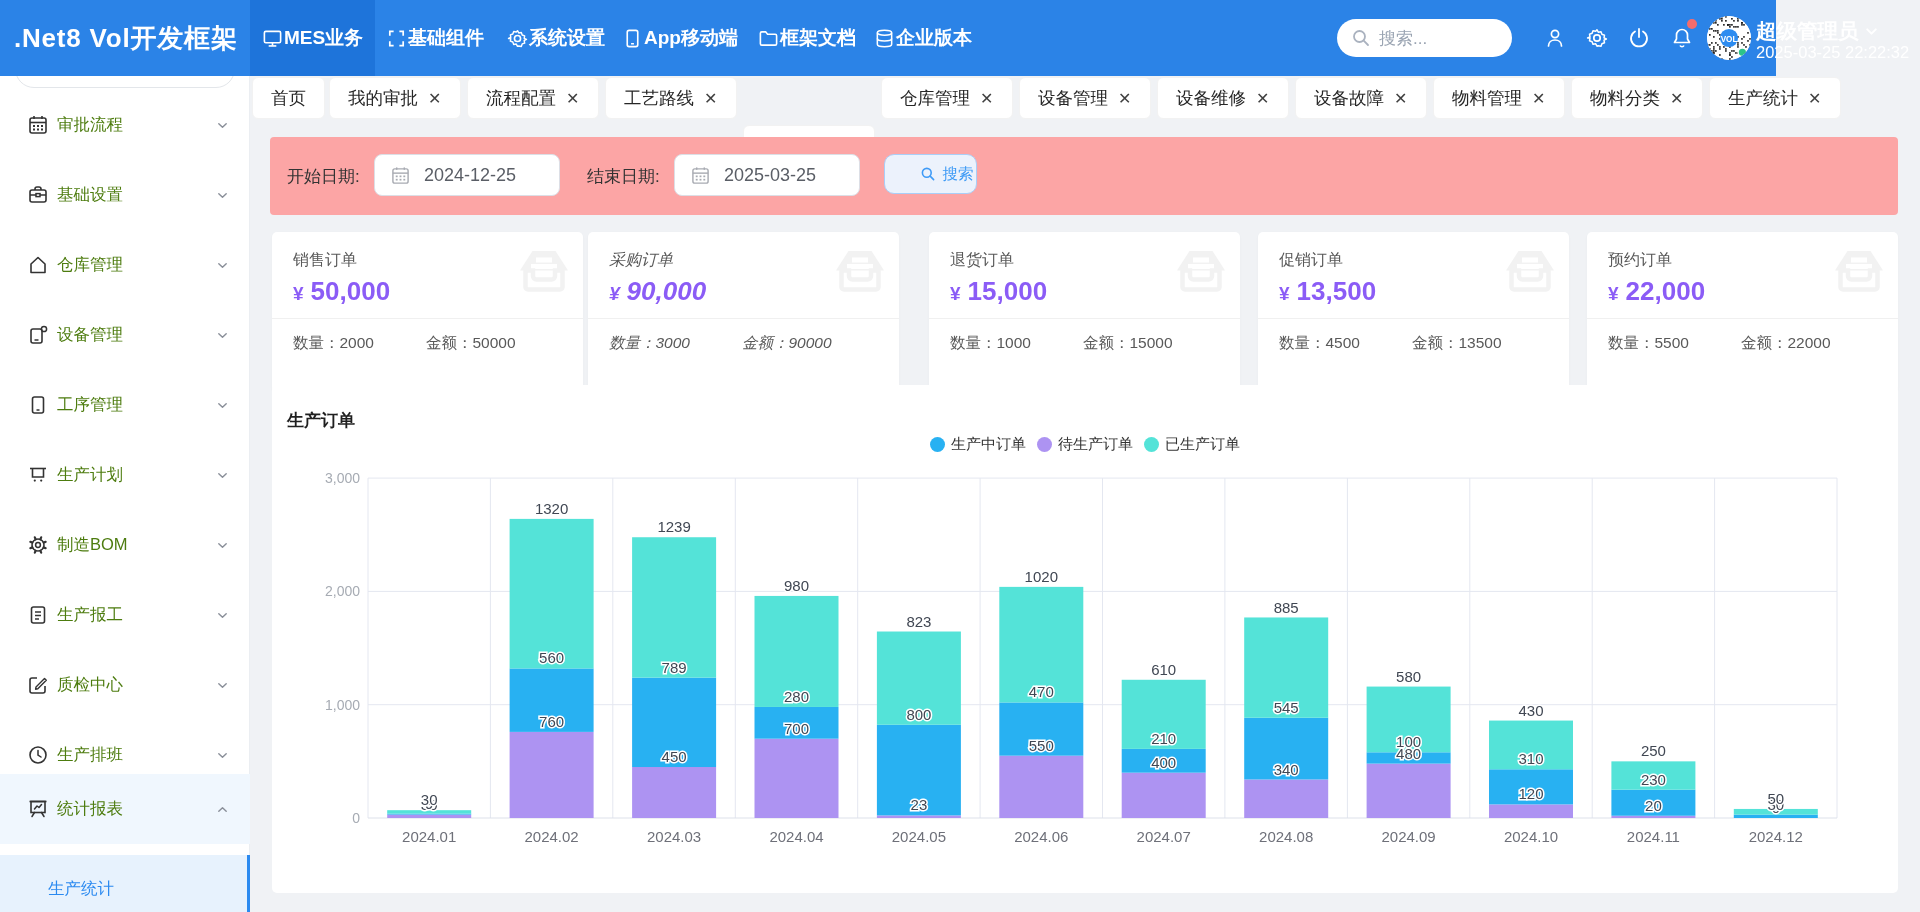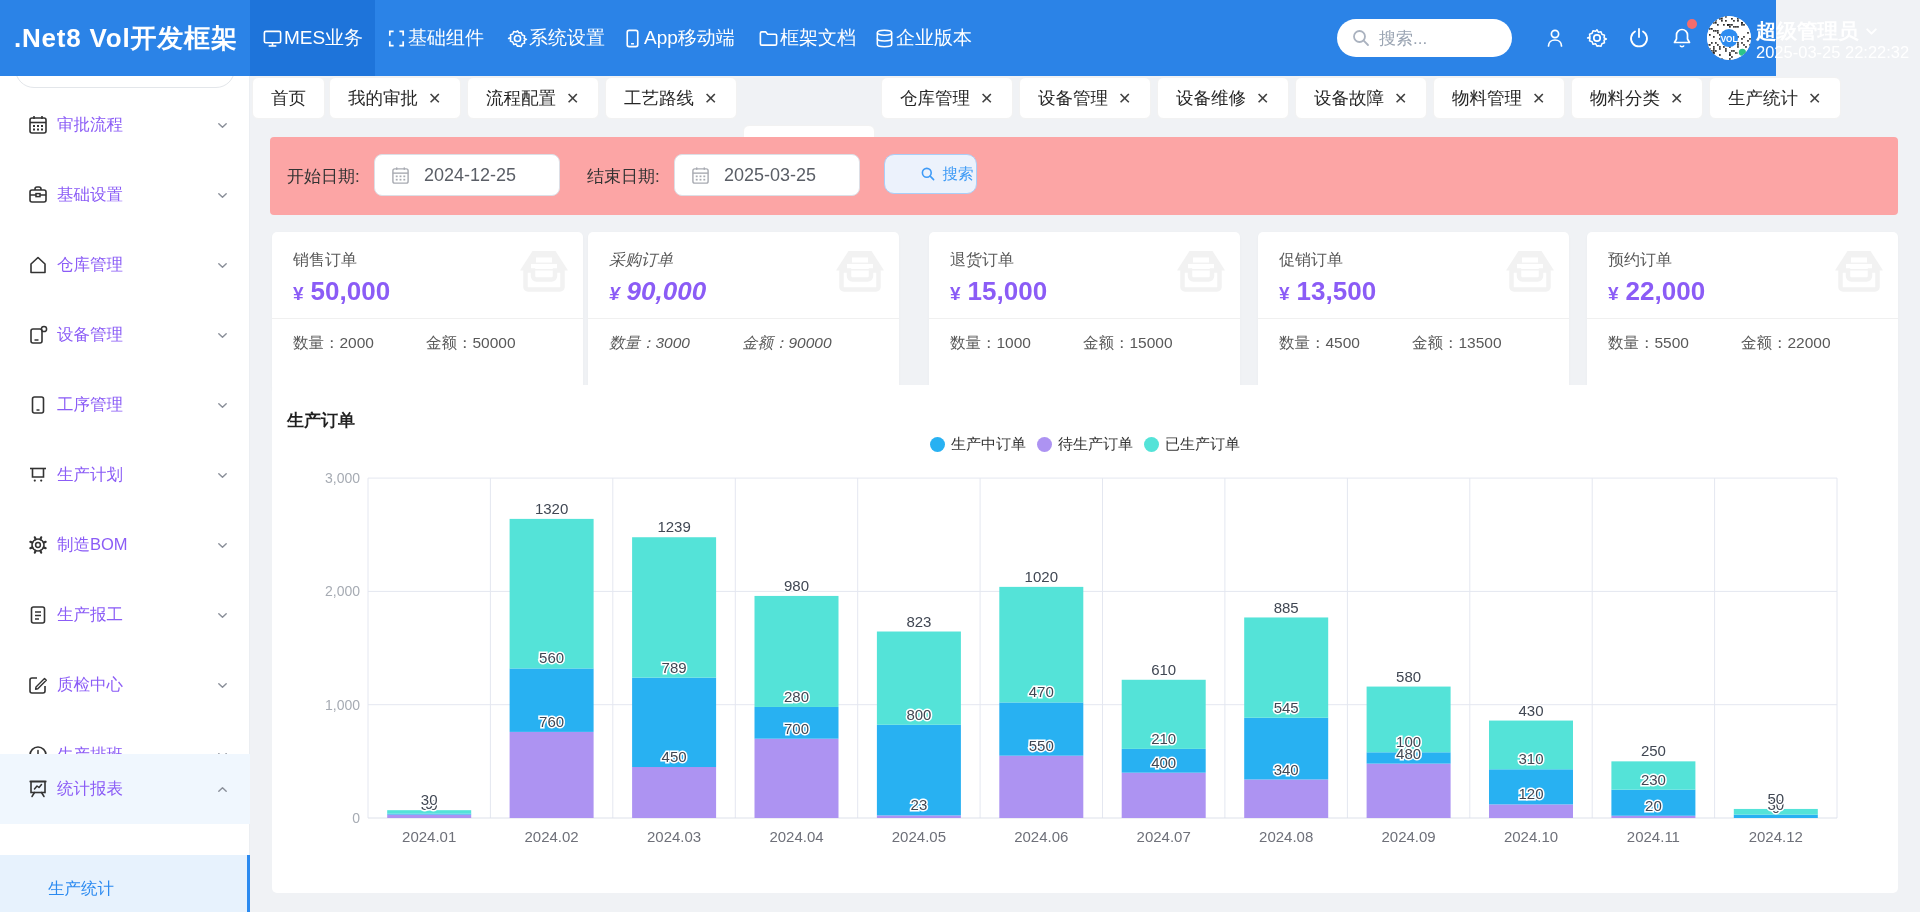--- a/index.html
+++ b/index.html
@@ -2,36 +2,36 @@
 <html><head>
 <meta charset="utf-8">
 <style>
 * { margin:0; padding:0; box-sizing:border-box; }
 html,body { width:1920px; height:912px; overflow:hidden; }
 body { font-family:"Liberation Sans", sans-serif; background:#f0f2f5; position:relative; }
 
 
 #nav { position:absolute; left:0; top:0; width:1776px; height:76px; background:#2b83e7; color:#fff; }
 #logo { position:absolute; left:14px; top:0; height:76px; line-height:76px; font-size:26px; font-weight:bold; letter-spacing:0.8px; }
-.navitem { position:absolute; top:0; height:76px; line-height:76px; font-size:19px; color:#fff; display:flex; align-items:center; gap:1px; }
+.navitem { position:absolute; top:0; height:76px; line-height:76px; font-size:19px; color:#fff; display:flex; align-items:center; gap:1px;font-weight:bold; }
 .navitem svg { display:block; }
 #nav-active { background:#1e74da; width:125px; justify-content:center; }
 #searchbox { position:absolute; left:1337px; top:19px; width:175px; height:38px; background:#fff; border-radius:19px; display:flex; align-items:center; padding-left:14px; gap:8px; }
 #searchbox span { color:#9aa4b2; font-size:17px; }
 .nico { position:absolute; top:27px; }
 #avatar { position:absolute; left:1707px; top:16px; width:44px; height:44px; border-radius:50%; background:#fff; overflow:hidden; }
 #uname { position:absolute; left:1756px; top:17px; font-size:20.5px; font-weight:bold; white-space:nowrap; }
 #udate { position:absolute; left:1756px; top:43px; font-size:16.5px; white-space:nowrap; }
 
 
 #side { position:absolute; left:0; top:76px; width:250px; height:836px; background:#fff; border-right:1px solid #ebeef2; }
 #sidepill { position:absolute; left:15px; top:-28px; width:220px; height:40px; border:1px solid #e3e6ea; border-radius:19px; background:#fff; }
 .mi { position:absolute; left:0; width:250px; height:70px; display:flex; align-items:center; }
 .mi .ic { position:absolute; left:28px; width:20px; height:20px; }
-.mi .tx { position:absolute; left:57px; font-size:16.5px; color:#8b5cf6; }
+.mi .tx { position:absolute; left:57px; font-size:16.5px; color:#4d7c0f; }
 .mi .ch { position:absolute; left:216px; width:13px; height:13px; }
 .sub { position:absolute; left:0; top:779px; width:250px; height:57px; background:#e7f2fd; }
 .mi.actp { background:#f0f7fe; }
 .sub .tx { position:absolute; left:48px; top:23px; font-size:16.5px; color:#2b8af0; }
 .sub .bar { position:absolute; right:0; top:0; width:3px; height:57px; background:#2b8af0; }
 
 
 #tabs { position:absolute; left:252px; top:77px; height:42px; display:flex; gap:6.5px; }
 .tab { background:#fff; border-radius:6px; height:42px; text-align:center; font-size:17.5px; color:#262626; display:flex; align-items:center; justify-content:center; gap:10px; border:1px solid #f2f2f2; }
 .tab .x { color:#404040; font-size:16px; }
@@ -181,21 +181,21 @@
 <div class="mi" style="top:644px;">
   <svg class="ic" viewBox="0 0 20 20">
         <circle cx="10" cy="10" r="8" fill="none" stroke="#333" stroke-width="1.6"></circle>
         <path d="M10 5.5 V10 L13 12" fill="none" stroke="#333" stroke-width="1.5" stroke-linecap="round"></path>
       </svg>
   <div class="tx">生产排班</div>
   <svg class="ch" viewBox="0 0 14 14">
         <path d="M3 5 l4 4 4-4" fill="none" stroke="#8a8f99" stroke-width="1.5" stroke-linecap="round" stroke-linejoin="round"></path>
       </svg>
 </div>
-<div class="mi actp" style="top:678px;">
+<div class="mi actp" style="top:698px;">
   <svg class="ic" viewBox="0 0 20 20">
         <path d="M1.5 2.5 h17" stroke="#333" stroke-width="1.6" fill="none"></path>
         <rect x="3" y="2.5" width="14" height="11" fill="none" stroke="#333" stroke-width="1.6"></rect>
         <path d="M6.5 10 l2.5-3 2 1.5 2.5-3" fill="none" stroke="#333" stroke-width="1.5" stroke-linejoin="round" stroke-linecap="round"></path>
         <path d="M6.5 13.5 L4 17.5 M13.5 13.5 L16 17.5" stroke="#333" stroke-width="1.5" fill="none" stroke-linecap="round"></path>
       </svg>
   <div class="tx">统计报表</div>
   <svg class="ch" viewBox="0 0 14 14">
         <path d="M3 9 l4-4 4 4" fill="none" stroke="#8a8f99" stroke-width="1.5" stroke-linecap="round" stroke-linejoin="round"></path>
       </svg>

